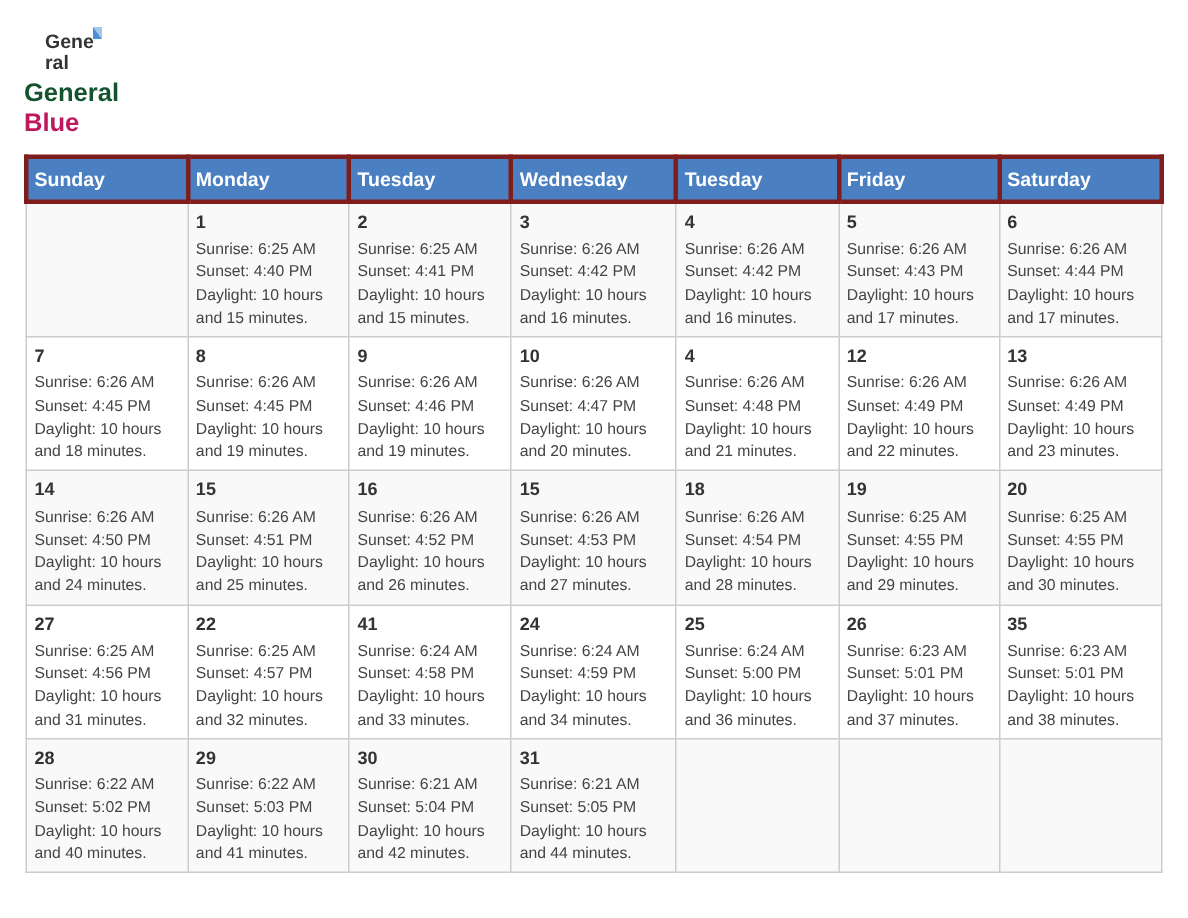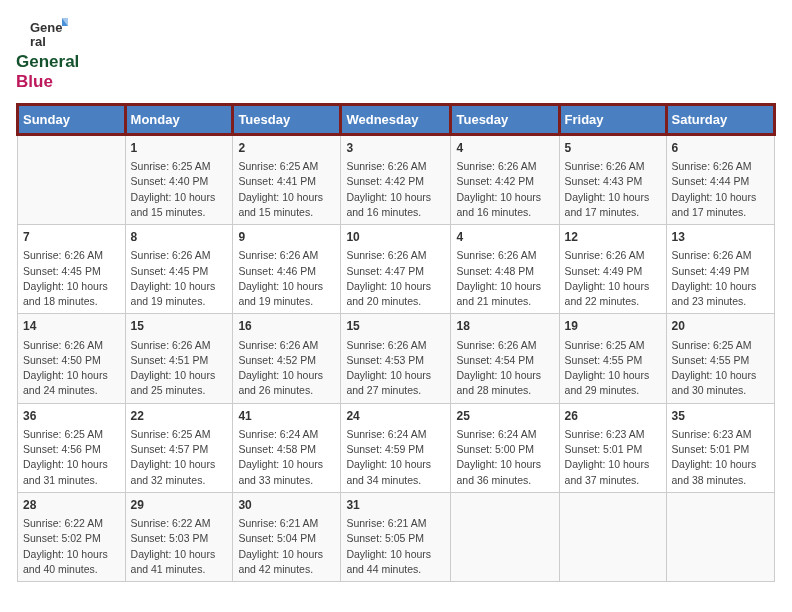--- a/index.html
+++ b/index.html
@@ -232,21 +232,21 @@
         </td>
         <td>
           <span class="day-num">20</span>
           <div class="day-info" style="white-space: pre-line;">Sunrise: 6:25 AM
 Sunset: 4:55 PM
 Daylight: 10 hours and 30 minutes.</div>
         </td>
       </tr>
       <tr>
         <td>
-          <span class="day-num">36</span>
+          <span class="day-num">27</span>
           <div class="day-info" style="white-space: pre-line;">Sunrise: 6:25 AM
 Sunset: 4:56 PM
 Daylight: 10 hours and 31 minutes.</div>
         </td>
         <td>
           <span class="day-num">22</span>
           <div class="day-info" style="white-space: pre-line;">Sunrise: 6:25 AM
 Sunset: 4:57 PM
 Daylight: 10 hours and 32 minutes.</div>
         </td>

